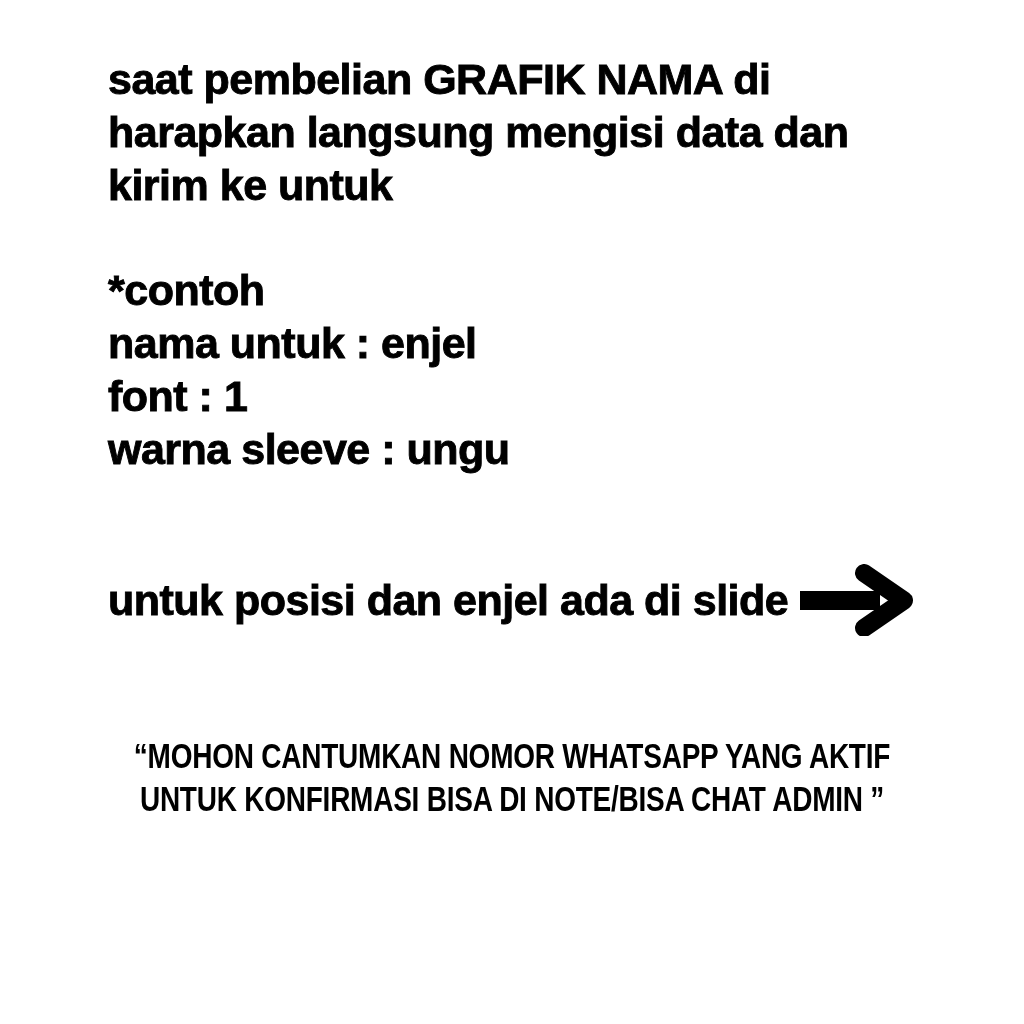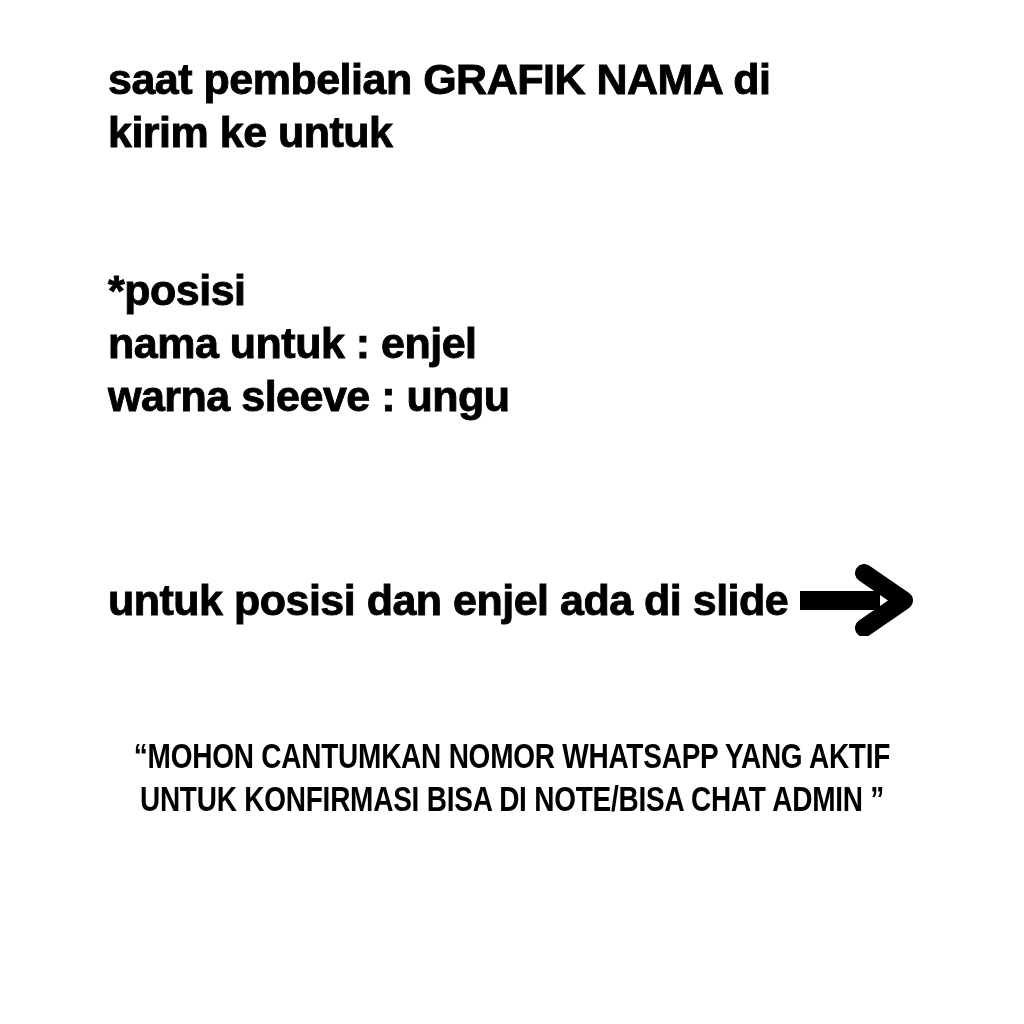--- a/index.html
+++ b/index.html
@@ -61,26 +61,28 @@
   }
   .footer-line { display: block; }
 </style>
 </head>
 <body>
 
 <div class="canvas">
 
   <div class="heavy-block intro-block">
     <span class="heavy-line">saat pembelian GRAFIK NAMA di</span>
+    <span class="heavy-line">harapkan langsung mengisi data dan</span>
     <span class="heavy-line">kirim ke untuk</span>
   </div>
 
   <div class="heavy-block example-block">
-    <span class="heavy-line">*posisi</span>
+    <span class="heavy-line">*contoh</span>
     <span class="heavy-line">nama untuk : enjel</span>
+    <span class="heavy-line">font : 1</span>
     <span class="heavy-line">warna sleeve : ungu</span>
   </div>
 
   <div class="heavy-block slide-note-block">
     <span class="heavy-line">untuk posisi dan enjel ada di slide</span>
   </div>
 
   <div class="arrow-wrap">
     <svg viewBox="0 0 122 72" xmlns="http://www.w3.org/2000/svg" aria-hidden="true">
       <rect x="0" y="27" width="80" height="19" fill="#000000"></rect>

